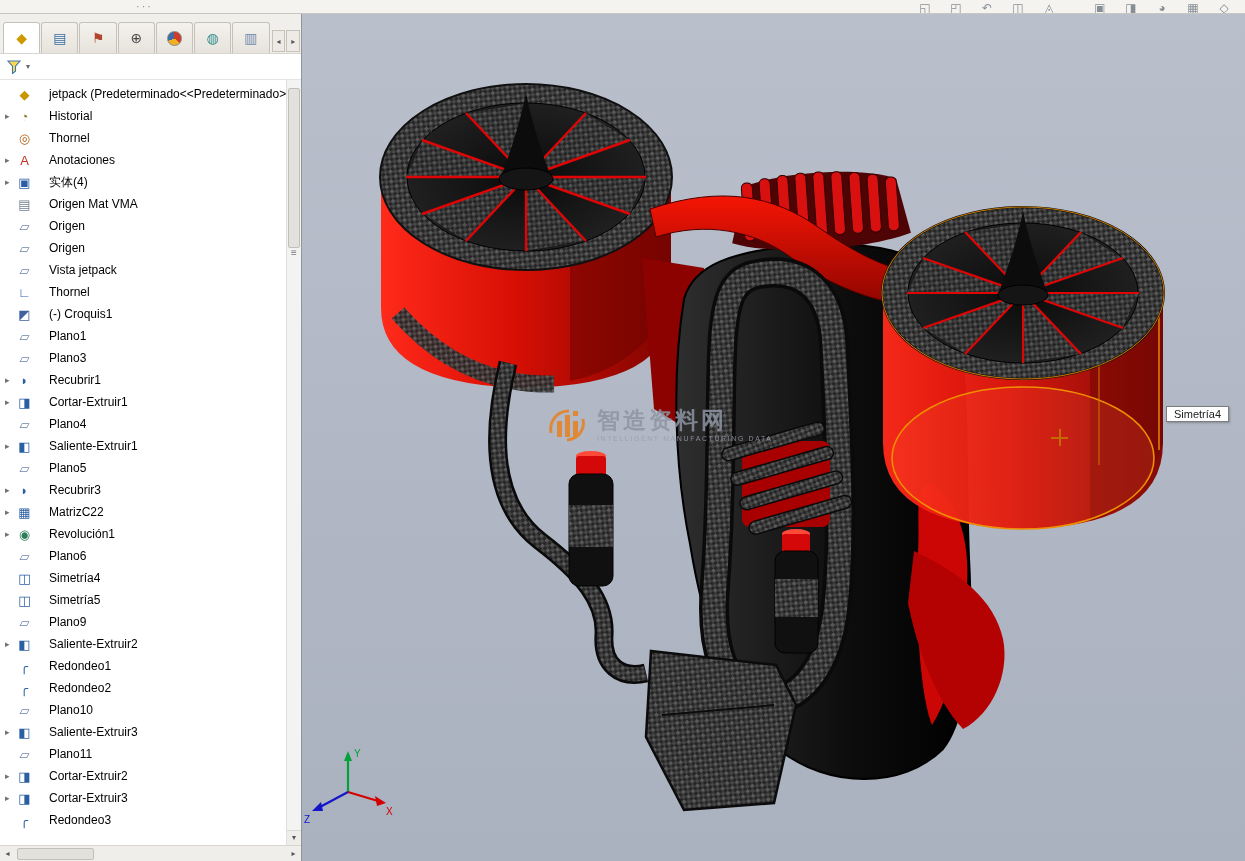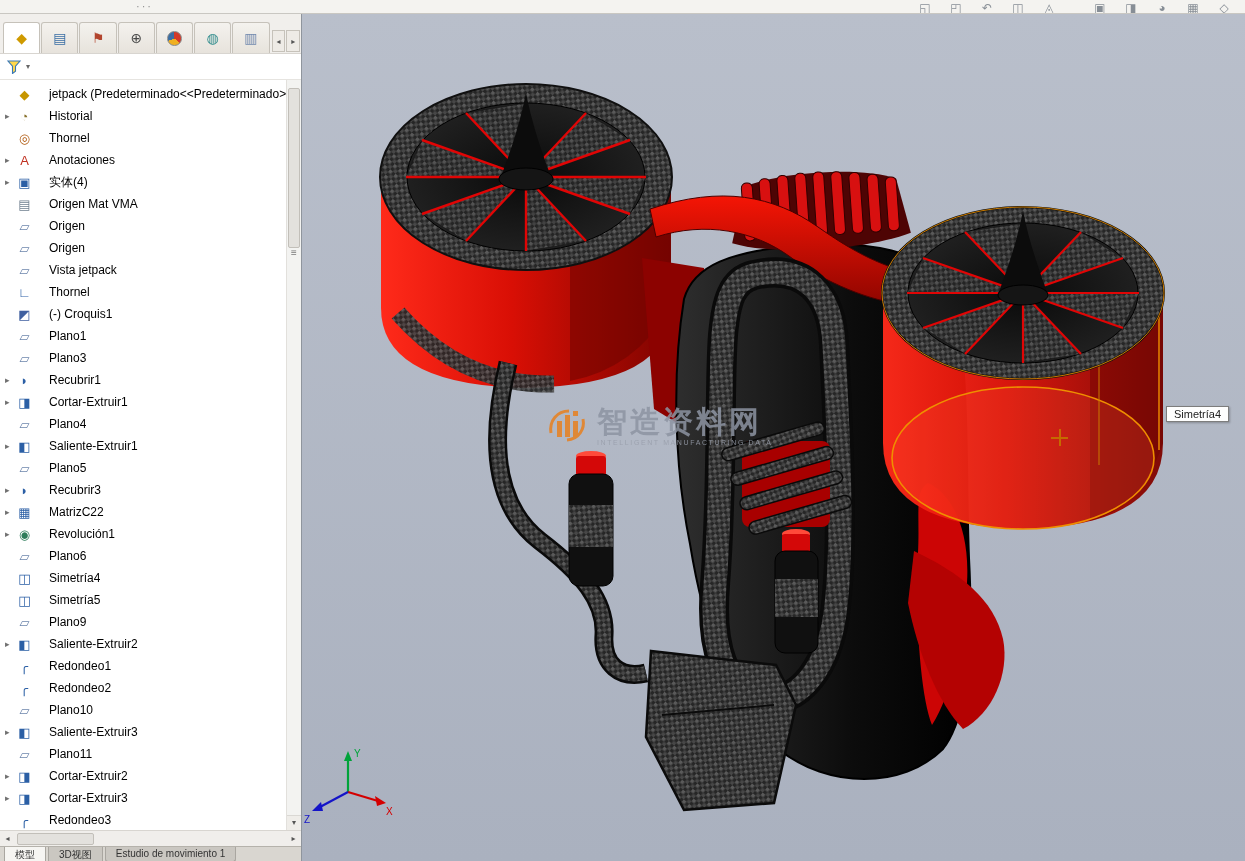--- a/index.html
+++ b/index.html
@@ -55,21 +55,21 @@
   .btab{font-size:10px;padding:1px 10px 2px;border:1px solid #a9a6a0;border-top:none;background:#cac7c1;
         color:#333;border-radius:0 0 3px 3px;margin-right:2px;white-space:nowrap}
   .btab.active{background:#f6f5f2}
 
   
   .viewport{position:absolute;left:302px;top:13px;width:943px;height:848px;overflow:hidden;
             background:linear-gradient(180deg,#b9bfcb,#aab1bf)}
   .model-svg{position:absolute;left:0;top:0}
   .watermark{position:absolute;left:243px;top:390px;display:flex;align-items:center;opacity:.85;pointer-events:none}
   .wm-text{margin-left:8px}
-  .wm-title{font-size:30px;font-weight:bold;color:#8d94a2;letter-spacing:3px;line-height:1.1}
+  .wm-title{font-size:23px;font-weight:bold;color:#8d94a2;letter-spacing:3px;line-height:1.1}
   .wm-sub{font-size:7px;color:#989eab;letter-spacing:1.6px;margin-top:1px}
   .tooltip{position:absolute;left:864px;top:393px;background:#fefefe;border:1px solid #7d7d7d;
            padding:1px 7px;font-size:11px;color:#222;box-shadow:1px 1px 2px rgba(0,0,0,.25);white-space:nowrap}
   .crosshair{position:absolute;left:749px;top:416px;width:17px;height:17px}
   .crosshair:before{content:"";position:absolute;left:8px;top:0;width:2px;height:17px;background:#c56a00}
   .crosshair:after{content:"";position:absolute;top:8px;left:0;height:2px;width:17px;background:#c56a00}
   .triad{position:absolute;left:0;top:730px}
 </style>
 </head>
 <body>
@@ -304,25 +304,20 @@
         <div class="vgrip">≡</div>
         <div class="vdown">▾</div>
       </div>
     </div>
 
     <div class="hscroll">
       <span class="hbtn">◂</span>
       <div class="hthumb"></div>
       <span class="hbtn" style="margin-left:auto">▸</span>
     </div>
-    <div class="btabs">
-        <div class="btab active">模型</div>
-        <div class="btab">3D视图</div>
-        <div class="btab">Estudio de movimiento 1</div>
-      </div>
   </div>
 
   <div class="viewport">
     <svg class="model-svg" width="943" height="848" viewBox="0 0 943 848">
       <defs>
         <pattern id="carbon" width="7" height="7" patternUnits="userSpaceOnUse" patternTransform="rotate(40)">
           <rect width="7" height="7" fill="#262626"></rect>
           <rect width="3.5" height="3.5" fill="#5a5a5a"></rect>
           <rect x="3.5" y="3.5" width="3.5" height="3.5" fill="#474747"></rect>
         </pattern>

